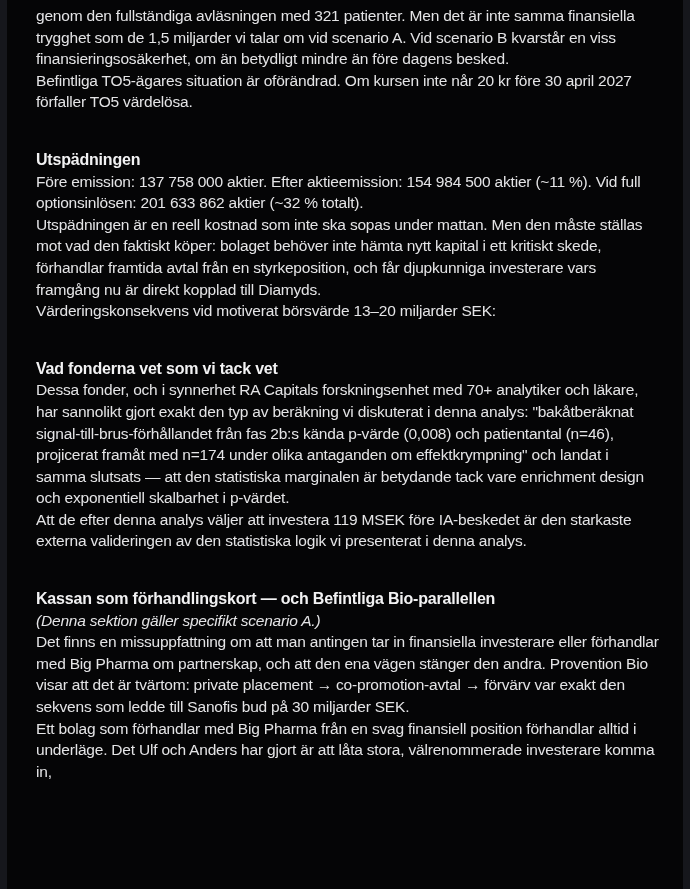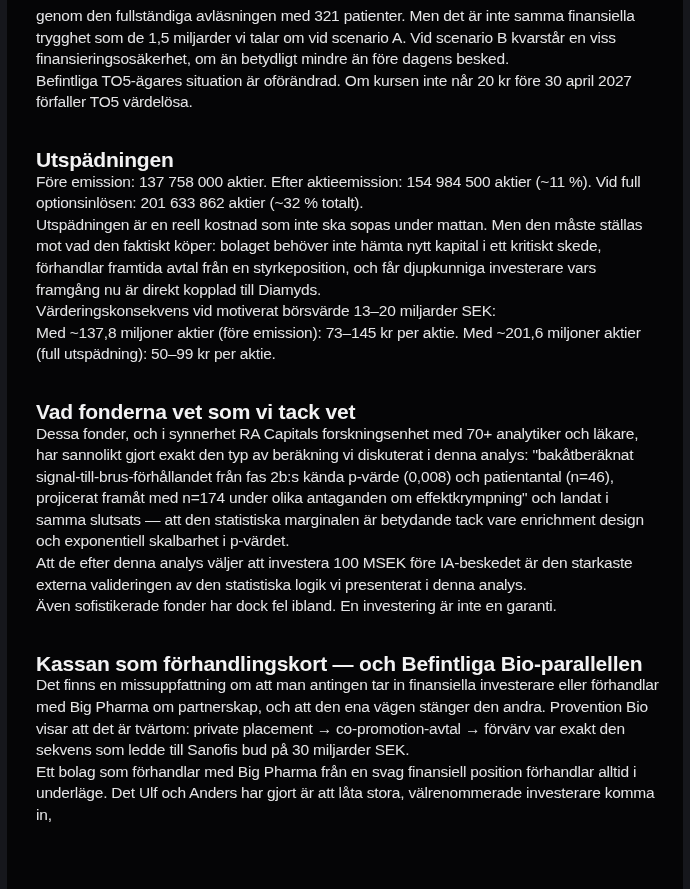--- a/index.html
+++ b/index.html
@@ -29,21 +29,21 @@
   .text-column {
     padding: 5px 21px 0 29px;
     color: var(--text-color);
     font-size: 15.5px;
     line-height: 21.6px;
     letter-spacing: -0.2px;
   }
   .text-column p { margin: 0; }
   .section { margin-top: 36px; }
   .section-heading {
-    font-size: 21px;
+    font-size: 16px;
     line-height: 21.6px;
     font-weight: 700;
     color: var(--heading-color);
   }
   .section-note { font-style: italic; }
 </style>
 </head>
 <body>
 
 <div class="content-panel">
@@ -52,30 +52,29 @@
     <div>
       <p>genom den fullständiga avläsningen med 321 patienter. Men det är inte samma finansiella trygghet som de 1,5 miljarder vi talar om vid scenario A. Vid scenario B kvarstår en viss finansieringsosäkerhet, om än betydligt mindre än före dagens besked.</p>
       <p>Befintliga TO5-ägares situation är oförändrad. Om kursen inte når 20 kr före 30 april 2027 förfaller TO5 värdelösa.</p>
     </div>
 
     <div class="section">
       <h2 class="section-heading">Utspädningen</h2>
       <p>Före emission: 137 758 000 aktier. Efter aktieemission: 154 984 500 aktier (~11 %). Vid full optionsinlösen: 201 633 862 aktier (~32 % totalt).</p>
       <p>Utspädningen är en reell kostnad som inte ska sopas under mattan. Men den måste ställas mot vad den faktiskt köper: bolaget behöver inte hämta nytt kapital i ett kritiskt skede, förhandlar framtida avtal från en styrkeposition, och får djupkunniga investerare vars framgång nu är direkt kopplad till Diamyds.</p>
       <p>Värderingskonsekvens vid motiverat börsvärde 13–20 miljarder SEK:</p>
-      <p>Med ~137,8 miljoner aktier (före emission): 73–145 kr per aktie. Med ~201,6 miljoner aktier (full utspädning): 50–99 kr per aktie.</p>
     </div>
 
     <div class="section">
       <h2 class="section-heading">Vad fonderna vet som vi tack vet</h2>
       <p>Dessa fonder, och i synnerhet RA Capitals forskningsenhet med 70+ analytiker och läkare, har sannolikt gjort exakt den typ av beräkning vi diskuterat i denna analys: "bakåtberäknat signal-till-brus-förhållandet från fas 2b:s kända p-värde (0,008) och patientantal (n=46), projicerat framåt med n=174 under olika antaganden om effektkrympning" och landat i samma slutsats — att den statistiska marginalen är betydande tack vare enrichment design och exponentiell skalbarhet i p-värdet.</p>
-      <p>Att de efter denna analys väljer att investera 100 MSEK före IA-beskedet är den starkaste externa valideringen av den statistiska logik vi presenterat i denna analys.</p>
-      <p>Även sofistikerade fonder har dock fel ibland. En investering är inte en garanti.</p>
+      <p>Att de efter denna analys väljer att investera 119 MSEK före IA-beskedet är den starkaste externa valideringen av den statistiska logik vi presenterat i denna analys.</p>
     </div>
 
     <div class="section">
       <h2 class="section-heading">Kassan som förhandlingskort — och Befintliga Bio-parallellen</h2>
+      <p class="section-note">(Denna sektion gäller specifikt scenario A.)</p>
       <p>Det finns en missuppfattning om att man antingen tar in finansiella investerare eller förhandlar med Big Pharma om partnerskap, och att den ena vägen stänger den andra. Provention Bio visar att det är tvärtom: private placement → co-promotion-avtal → förvärv var exakt den sekvens som ledde till Sanofis bud på 30 miljarder SEK.</p>
       <p>Ett bolag som förhandlar med Big Pharma från en svag finansiell position förhandlar alltid i underläge. Det Ulf och Anders har gjort är att låta stora, välrenommerade investerare komma in,</p>
     </div>
 
   </div>
 </div>
 
 </body></html>

